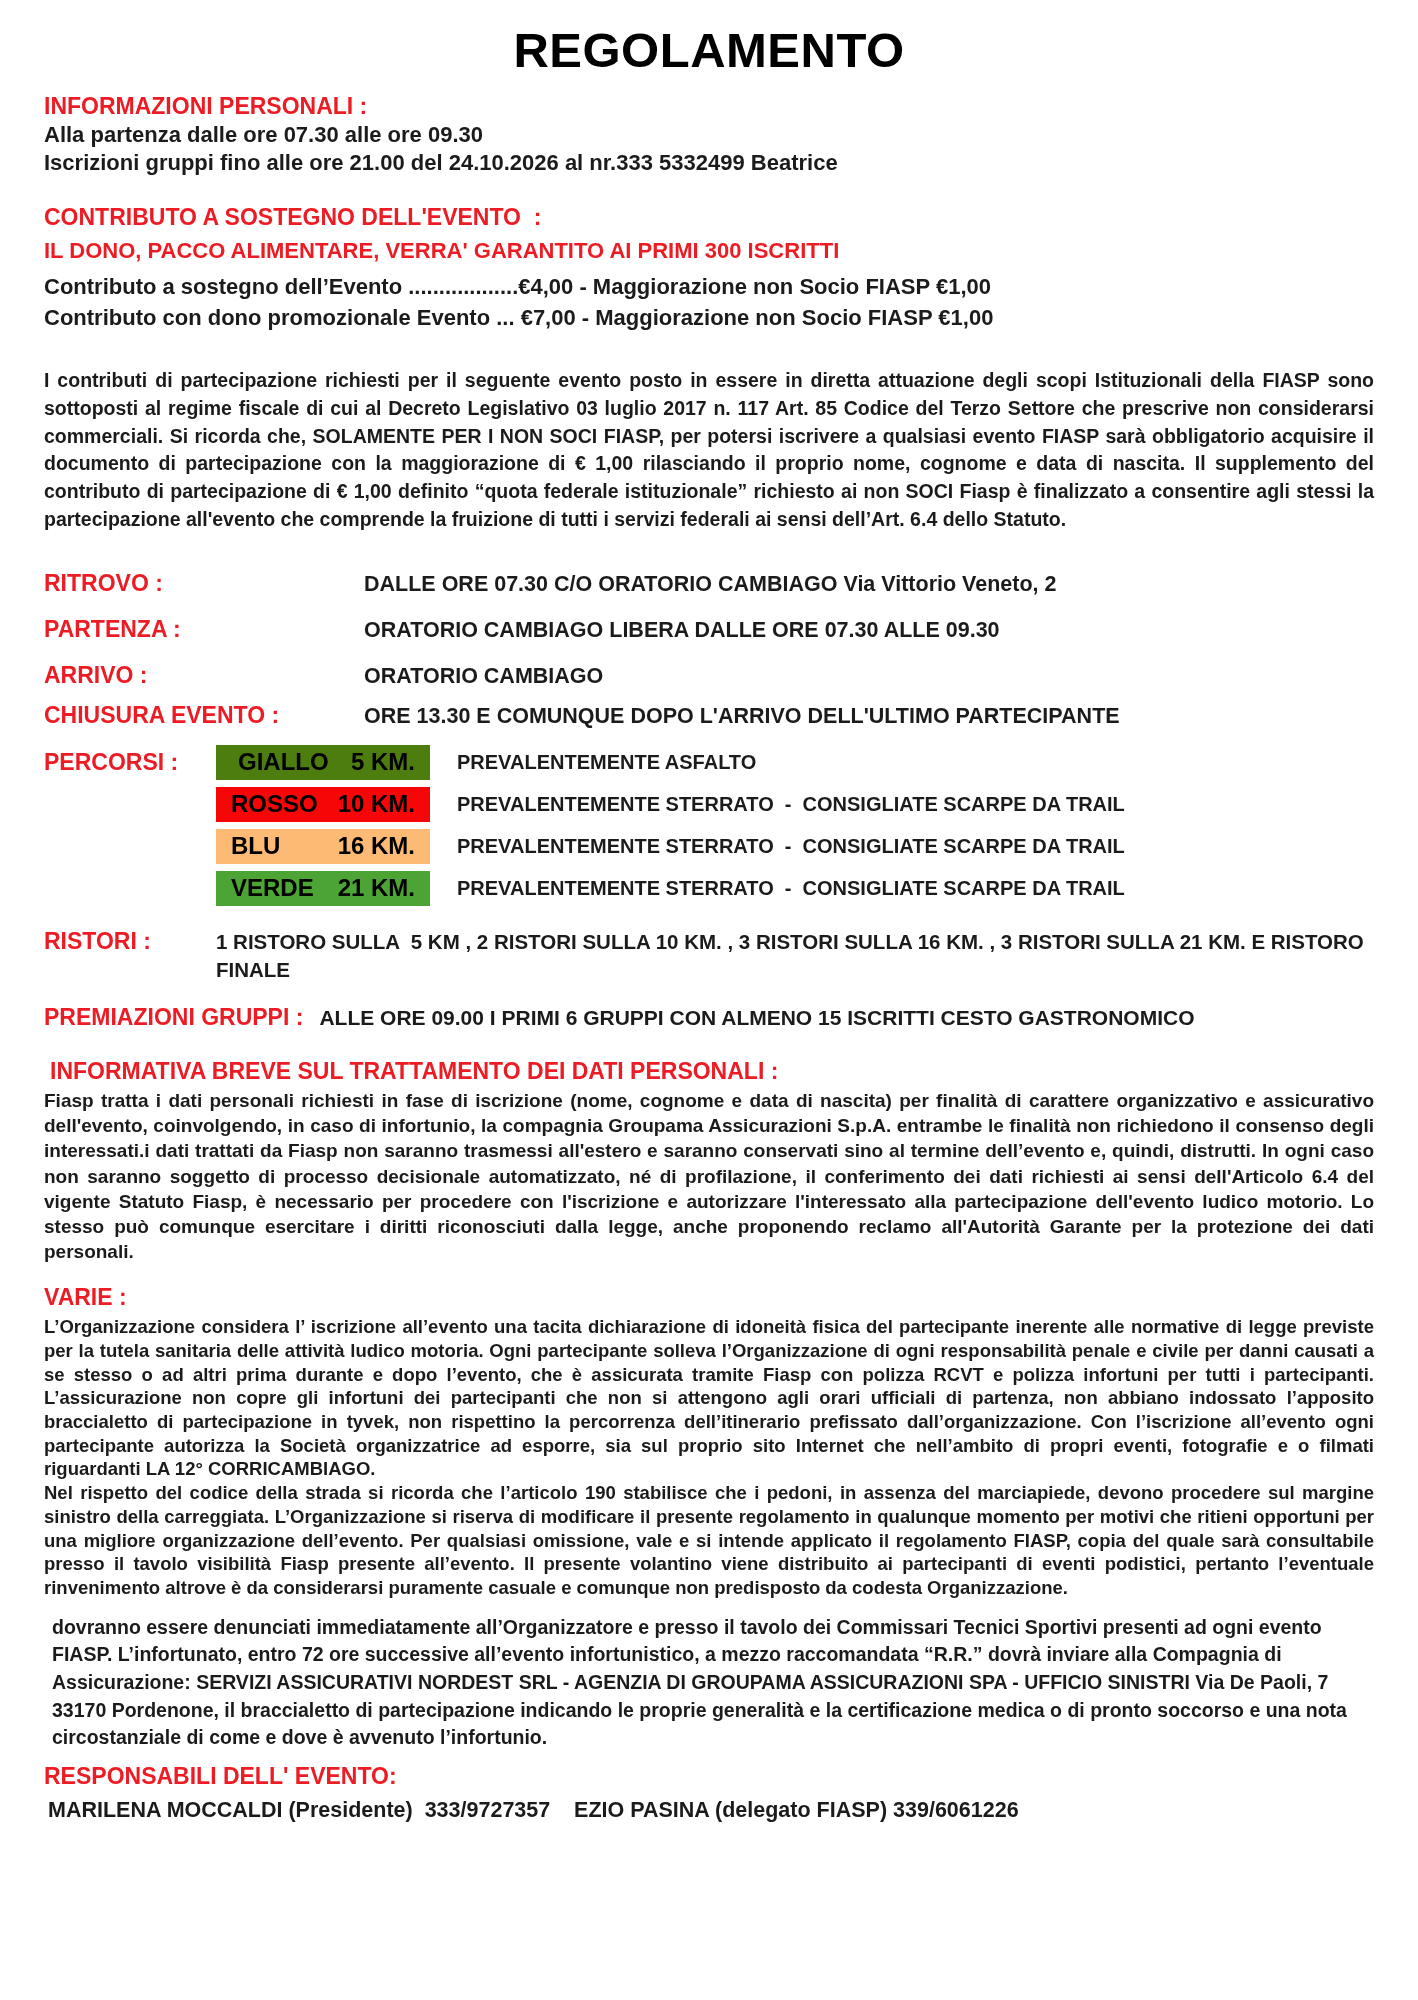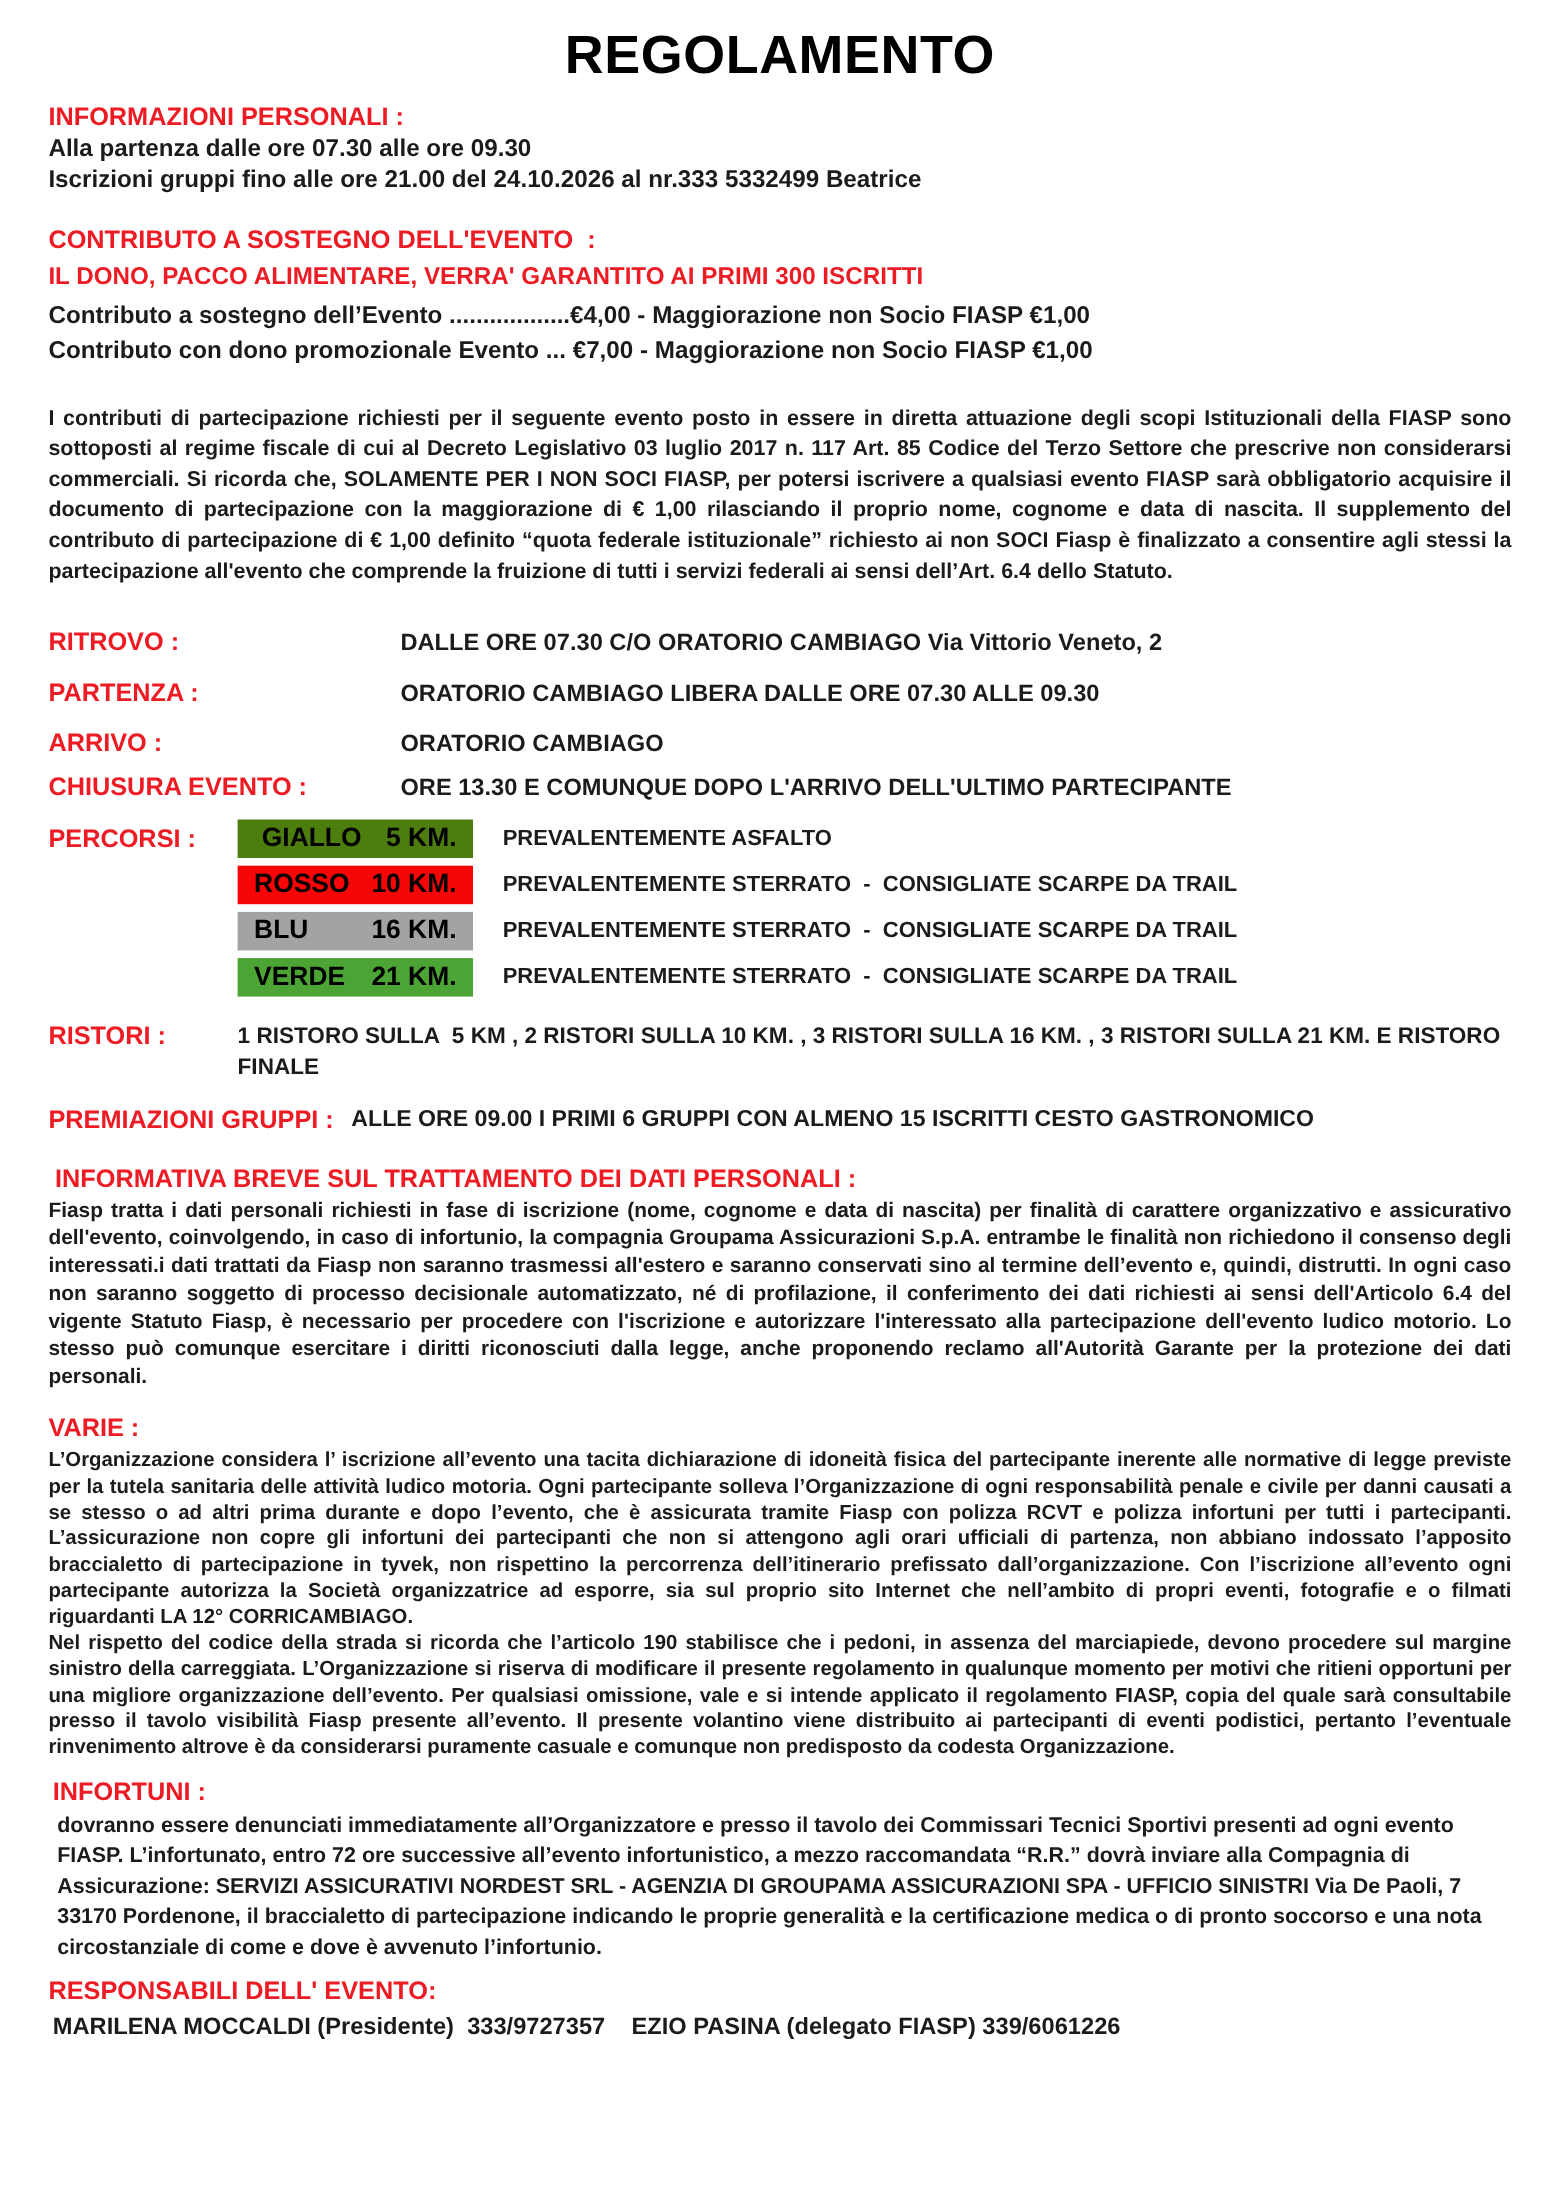--- a/index.html
+++ b/index.html
@@ -154,21 +154,21 @@
     <span class="route-desc">PREVALENTEMENTE ASFALTO</span>
 
     <span></span>
     <div class="route-box" style="background: rgb(246, 6, 6); text-align: right;">
       <span>ROSSO</span>
       <span>10 KM.</span>
     </div>
     <span class="route-desc">PREVALENTEMENTE STERRATO  -  CONSIGLIATE SCARPE DA TRAIL</span>
 
     <span></span>
-    <div class="route-box" style="background: #a3a3a3;">
+    <div class="route-box" style="background: #fdba74;">
       <span>BLU</span>
       <span>16 KM.</span>
     </div>
     <span class="route-desc">PREVALENTEMENTE STERRATO  -  CONSIGLIATE SCARPE DA TRAIL</span>
 
     <span></span>
     <div class="route-box" style="background: rgb(76, 164, 52);">
       <span>VERDE</span>
       <span>21 KM.</span>
     </div>
@@ -191,21 +191,20 @@
     <p class="body">Fiasp tratta i dati personali richiesti in fase di iscrizione (nome, cognome e data di nascita) per finalità di carattere organizzativo e assicurativo dell'evento, coinvolgendo, in caso di infortunio, la compagnia Groupama Assicurazioni S.p.A. entrambe le finalità non richiedono il consenso degli interessati.i dati trattati da Fiasp non saranno trasmessi all'estero e saranno conservati sino al termine dell’evento e, quindi, distrutti. In ogni caso non saranno soggetto di processo decisionale automatizzato, né di profilazione, il conferimento dei dati richiesti ai sensi dell'Articolo 6.4 del vigente Statuto Fiasp, è necessario per procedere con l'iscrizione e autorizzare l'interessato alla partecipazione dell'evento ludico motorio. Lo stesso può comunque esercitare i diritti riconosciuti dalla legge, anche proponendo reclamo all'Autorità Garante per la protezione dei dati personali.</p>
   </div>
 
   <div class="varie">
     <div class="sec-heading red">VARIE :</div>
     <p>L’Organizzazione considera l’ iscrizione all’evento una tacita dichiarazione di idoneità fisica del partecipante inerente alle normative di legge previste per la tutela sanitaria delle attività ludico motoria. Ogni partecipante solleva l’Organizzazione di ogni responsabilità penale e civile per danni causati a se stesso o ad altri prima durante e dopo l’evento, che è assicurata tramite Fiasp con polizza RCVT e polizza infortuni per tutti i partecipanti. L’assicurazione non copre gli infortuni dei partecipanti che non si attengono agli orari ufficiali di partenza, non abbiano indossato l’apposito braccialetto di partecipazione in tyvek, non rispettino la percorrenza dell’itinerario prefissato dall’organizzazione. Con l’iscrizione all’evento ogni partecipante autorizza la Società organizzatrice ad esporre, sia sul proprio sito Internet che nell’ambito di propri eventi, fotografie e o filmati riguardanti LA 12° CORRICAMBIAGO.</p>
     <p>Nel rispetto del codice della strada si ricorda che l’articolo 190 stabilisce che i pedoni, in assenza del marciapiede, devono procedere sul margine sinistro della carreggiata. L’Organizzazione si riserva di modificare il presente regolamento in qualunque momento per motivi che ritieni opportuni per una migliore organizzazione dell’evento. Per qualsiasi omissione, vale e si intende applicato il regolamento FIASP, copia del quale sarà consultabile presso il tavolo visibilità Fiasp presente all’evento. Il presente volantino viene distribuito ai partecipanti di eventi podistici, pertanto l’eventuale rinvenimento altrove è da considerarsi puramente casuale e comunque non predisposto da codesta Organizzazione.</p>
   </div>
 
   <div class="infortuni">
-    <div class="sec-heading red">INFORTUNI :</div>
     <p class="body">dovranno essere denunciati immediatamente all’Organizzatore e presso il tavolo dei Commissari Tecnici Sportivi presenti ad ogni evento FIASP. L’infortunato, entro 72 ore successive all’evento infortunistico, a mezzo raccomandata “R.R.” dovrà inviare alla Compagnia di Assicurazione: SERVIZI ASSICURATIVI NORDEST SRL - AGENZIA DI GROUPAMA ASSICURAZIONI SPA - UFFICIO SINISTRI Via De Paoli, 7 33170 Pordenone, il braccialetto di partecipazione indicando le proprie generalità e la certificazione medica o di pronto soccorso e una nota circostanziale di come e dove è avvenuto l’infortunio.</p>
   </div>
 
   <div class="responsabili">
     <div class="sec-heading red">RESPONSABILI DELL' EVENTO:</div>
     <div class="text">MARILENA MOCCALDI (Presidente)  333/9727357    EZIO PASINA (delegato FIASP) 339/6061226</div>
   </div>
 
 </div>
 

